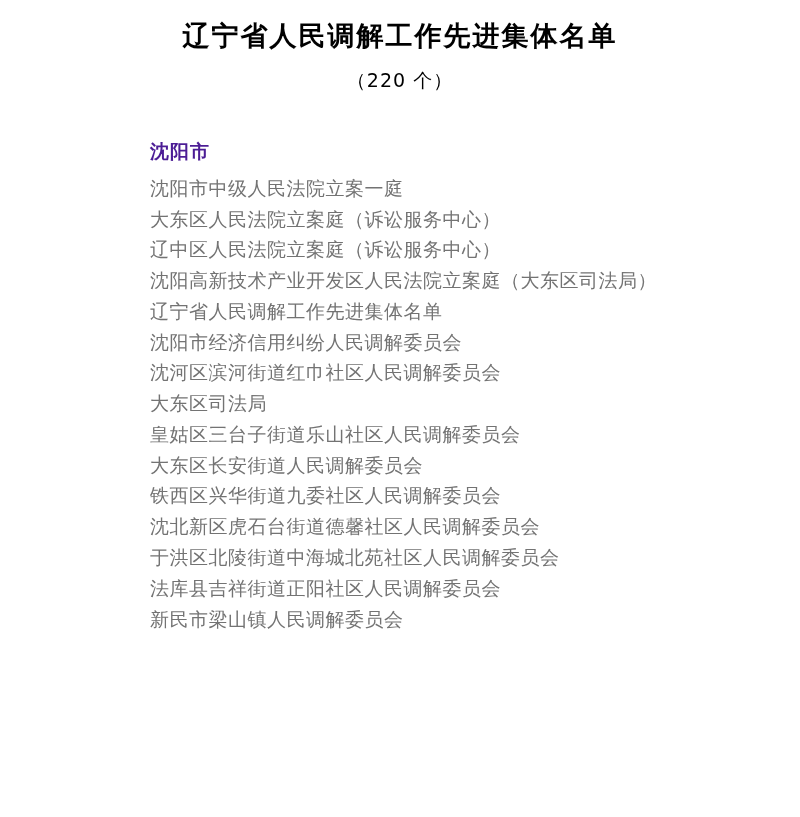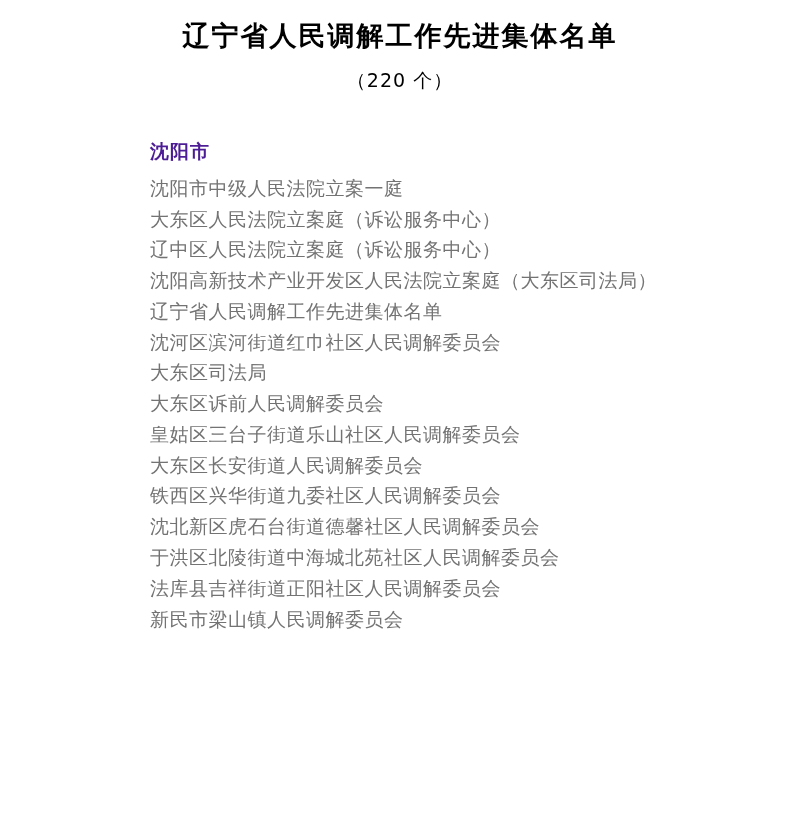--- a/index.html
+++ b/index.html
@@ -66,23 +66,23 @@
   <div class="doc-subtitle">（220 个）</div>
 
   <div class="body-block">
     <div class="section-heading">沈阳市</div>
 
     <div class="entry">沈阳市中级人民法院立案一庭</div>
     <div class="entry">大东区人民法院立案庭（诉讼服务中心）</div>
     <div class="entry">辽中区人民法院立案庭（诉讼服务中心）</div>
     <div class="entry">沈阳高新技术产业开发区人民法院立案庭（大东区司法局）</div>
     <div class="entry">辽宁省人民调解工作先进集体名单</div>
+    <div class="entry">沈阳市经济信用纠纷人民调解委员会</div>
     <div class="entry">沈河区滨河街道红巾社区人民调解委员会</div>
     <div class="entry">大东区司法局</div>
-    <div class="entry">大东区诉前人民调解委员会</div>
     <div class="entry">皇姑区三台子街道乐山社区人民调解委员会</div>
     <div class="entry">大东区长安街道人民调解委员会</div>
     <div class="entry">铁西区兴华街道九委社区人民调解委员会</div>
     <div class="entry">沈北新区虎石台街道德馨社区人民调解委员会</div>
     <div class="entry">于洪区北陵街道中海城北苑社区人民调解委员会</div>
     <div class="entry">法库县吉祥街道正阳社区人民调解委员会</div>
     <div class="entry">新民市梁山镇人民调解委员会</div>
   </div>
 
 </div>

